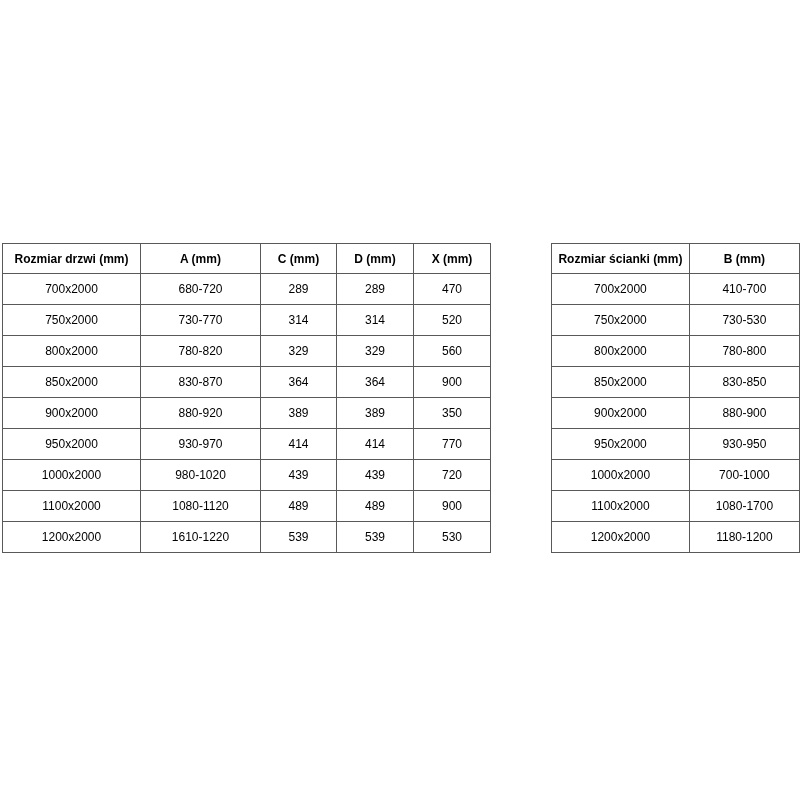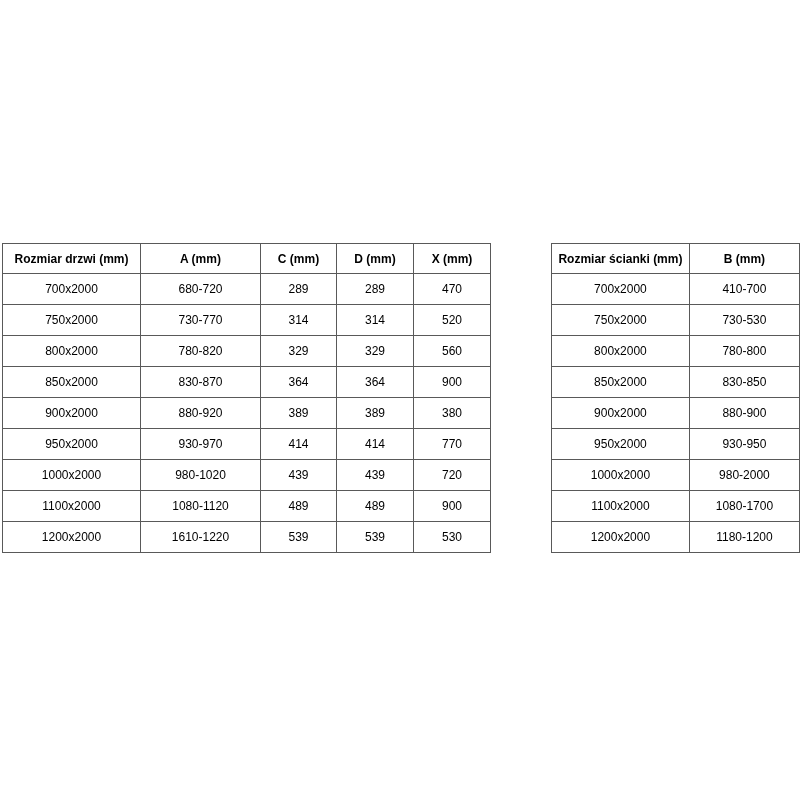--- a/index.html
+++ b/index.html
@@ -90,21 +90,21 @@
           <td>830-870</td>
           <td>364</td>
           <td>364</td>
           <td>900</td>
         </tr>
         <tr>
           <td>900x2000</td>
           <td>880-920</td>
           <td>389</td>
           <td>389</td>
-          <td>380</td>
+          <td>350</td>
         </tr>
         <tr>
           <td>950x2000</td>
           <td>930-970</td>
           <td>414</td>
           <td>414</td>
           <td>770</td>
         </tr>
         <tr>
           <td>1000x2000</td>
@@ -160,21 +160,21 @@
         <tr>
           <td>900x2000</td>
           <td>880-900</td>
         </tr>
         <tr>
           <td>950x2000</td>
           <td>930-950</td>
         </tr>
         <tr>
           <td>1000x2000</td>
-          <td>980-2000</td>
+          <td>700-1000</td>
         </tr>
         <tr>
           <td>1100x2000</td>
           <td>1080-1700</td>
         </tr>
         <tr>
           <td>1200x2000</td>
           <td>1180-1200</td>
         </tr>
       </tbody>

